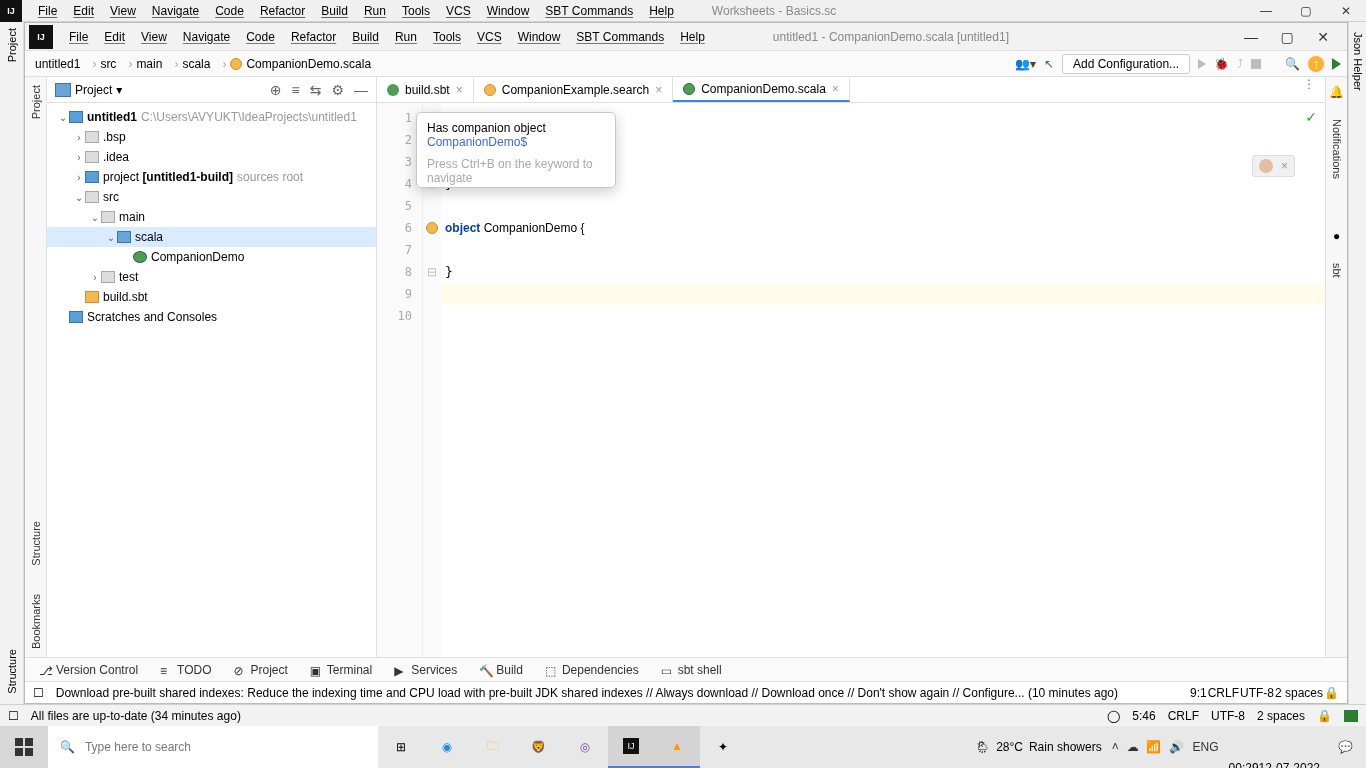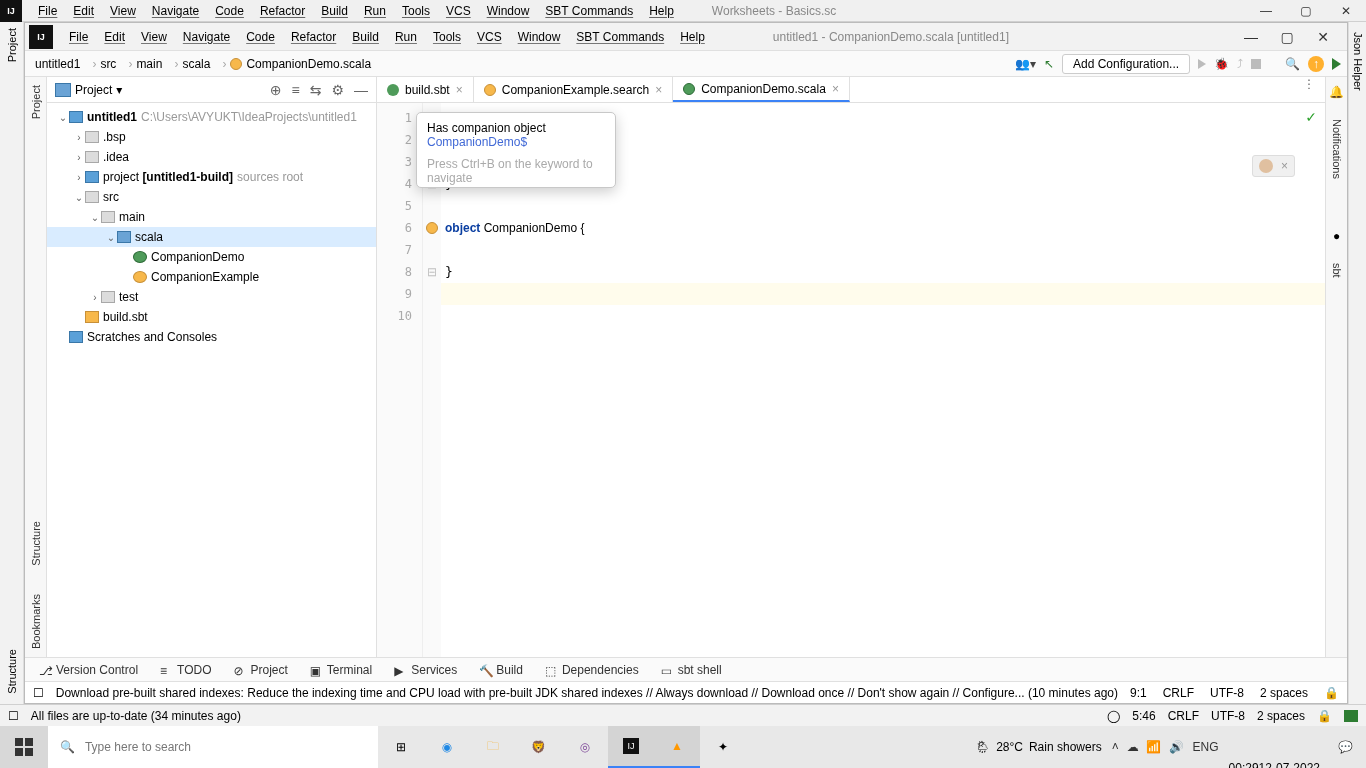--- a/index.html
+++ b/index.html
@@ -105,21 +105,21 @@
   .popup .hint{color:#aaa;font-size:12px;margin-top:8px;}
 
   
   .bottom-bar { height:24px; border-top:1px solid #e0e0e0; display:flex; align-items:center; gap:22px; padding:0 14px; background:#fafafa;}
   .bb-item{ display:flex; align-items:center; gap:5px; color:#333;}
   .bb-item .dot{width:12px;height:12px;}
 
   
   .status1 { height:22px; border-top:1px solid #e0e0e0; display:flex; align-items:center; padding:0 8px; gap:12px; background:#fff;}
   .status1 .msg{ flex:1; overflow:hidden; text-overflow:ellipsis; white-space:nowrap;}
-  .status-right{ margin-left:auto; display:flex; gap:16px; align-items:flex-end;}
+  .status-right{ margin-left:auto; display:flex; gap:1px; align-items:flex-end;}
 
   .status2 { position:absolute; left:0; top:704px; width:1366px; height:22px; background:#f2f2f2; border-top:1px solid #d0d0d0; display:flex; align-items:center; padding:0 8px; gap:12px;}
   .status2 .msg{flex:1;}
   .sb-box{width:14px;height:12px;background:#2e7d32;}
 
   
   .bg-left-stripe{position:absolute; left:0; top:22px; width:24px; height:682px; background:#f2f2f2; border-right:1px solid #ddd; display:flex; flex-direction:column; align-items:center; padding-top:6px; gap:150px;}
   .bg-left-stripe .v{writing-mode:vertical-rl; transform:rotate(180deg); font-size:11px;}
 
   .bg-right-stripe{position:absolute; right:0; top:22px; width:18px; height:682px; background:#f2f2f2; border-left:1px solid #ddd; display:flex; flex-direction:column; align-items:center; padding-top:10px; gap:40px;}
@@ -266,25 +266,20 @@
           </div>
         <div class="node ind3 sel">
             <span class="arrow open"></span>
             <span class="fico folder-blue"></span>
             <span>scala</span>
           </div>
         <div class="node ind4">
             <span class="arrow none"></span>
             <span class="fico circ circ-c"></span>
             <span>CompanionDemo</span>
-          </div>
-        <div class="node ind4">
-            <span class="arrow none"></span>
-            <span class="fico circ circ-o"></span>
-            <span>CompanionExample</span>
           </div>
         <div class="node ind2">
             <span class="arrow closed"></span>
             <span class="fico folder"></span>
             <span>test</span>
           </div>
         <div class="node ind1">
             <span class="arrow none"></span>
             <span class="fico" style="background:#f7b84b;border:1px solid #c89038;"></span>
             <span>build.sbt</span>

